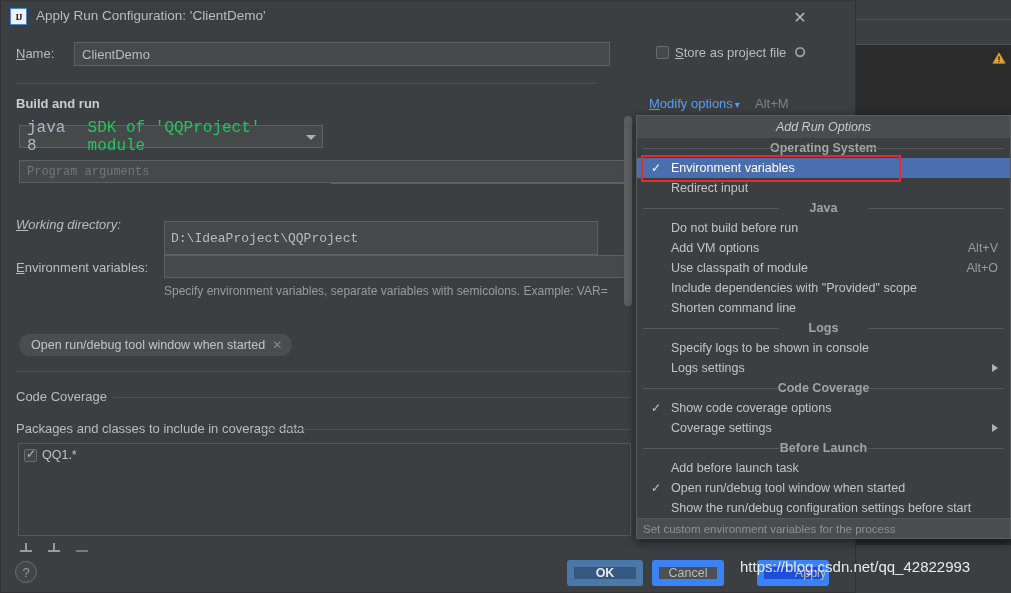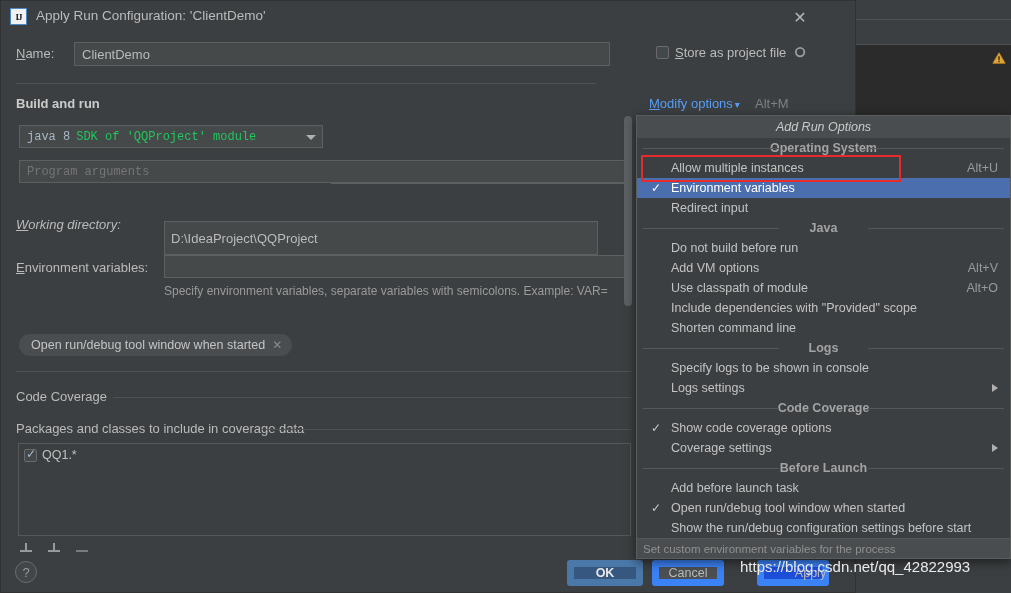--- a/index.html
+++ b/index.html
@@ -78,21 +78,21 @@
     position: absolute; left: 648px; top: 95px;
     font-size: 13px; color: #589df6; cursor: pointer;
   }
   .modify-opts u { text-decoration: underline; }
   .chev { color: #589df6; font-size: 10px; margin-left: 2px; }
   .alt-m { position: absolute; left: 754px; top: 95px; font-size: 13px; color: #808080; }
 
   .combo {
     position: absolute; left: 18px; top: 124px; width: 304px; height: 23px;
     background: #45494a; border: 1px solid #5e6060;
-    font-family: "Liberation Mono", monospace; font-size: 12px;
+    font-family: "Liberation Mono", monospace; font-size: 16px;
     color: #a9b7c6; display: flex; align-items: center; padding: 0 7px;
   }
   .combo .muted { color: #22c55e; }
   .combo-arrow {
     position: absolute; right: 6px; top: 9px;
     width: 0; height: 0; border-left: 5px solid transparent;
     border-right: 5px solid transparent; border-top: 5px solid #aeb0b1;
   }
   .mainclass {
     position: absolute; left: 330px; top: 124px; width: 300px; height: 23px;
@@ -105,21 +105,21 @@
     background: #45494a; border: 1px solid #5e6060;
     font-family: "Liberation Mono", monospace; font-size: 12px;
     color: #777777; padding: 0 7px; outline: none;
   }
 
   .wd-label { position: absolute; left: 15px; top: 216px; font-style: italic; }
   .wd-input {
     position: absolute; left: 163px; top: 220px; width: 434px; height: 23px;
     background: #45494a; border: 1px solid #5e6060;
     color: #bbbbbb; font-size: 13px; padding: 16px 6px; outline: none;
-    font-family: Liberation Sans, sans-serif;
+    font-family: Liberation Mono, monospace;
   }
   .ev-label { position: absolute; left: 15px; top: 259px; }
   .ev-input {
     position: absolute; left: 163px; top: 254px; width: 467px; height: 23px;
     background: #45494a; border: 1px solid #5e6060;
     color: #bbbbbb; font-size: 13px; padding: 0 6px; outline: none;
     font-family: "Liberation Sans", sans-serif;
   }
   .ev-hint {
     position: absolute; left: 163px; top: 283px; width: 470px;
@@ -321,24 +321,20 @@
     <div class="help-btn">?</div>
     <div class="btn btn-ok">OK</div>
     <div class="btn btn-cancel">Cancel</div>
     <div class="btn btn-apply">Apply</div>
   </div>
 
   <div class="menu">
     <div class="menu-title">Add Run Options</div>
     <div id="menu-body">
         <div class="menu-group">Operating System</div>
-        <div class="menu-item">
-          <span>Allow multiple instances</span>
-          <span class="accel">Alt+U</span>
-        </div>
         <div class="menu-item selected">
           <span class="tick">✓</span>
           <span>Environment variables</span>
         </div>
         <div class="menu-item">
           <span>Redirect input</span>
         </div>
         <div class="menu-group">Java</div>
         <div class="menu-item">
           <span>Do not build before run</span>

